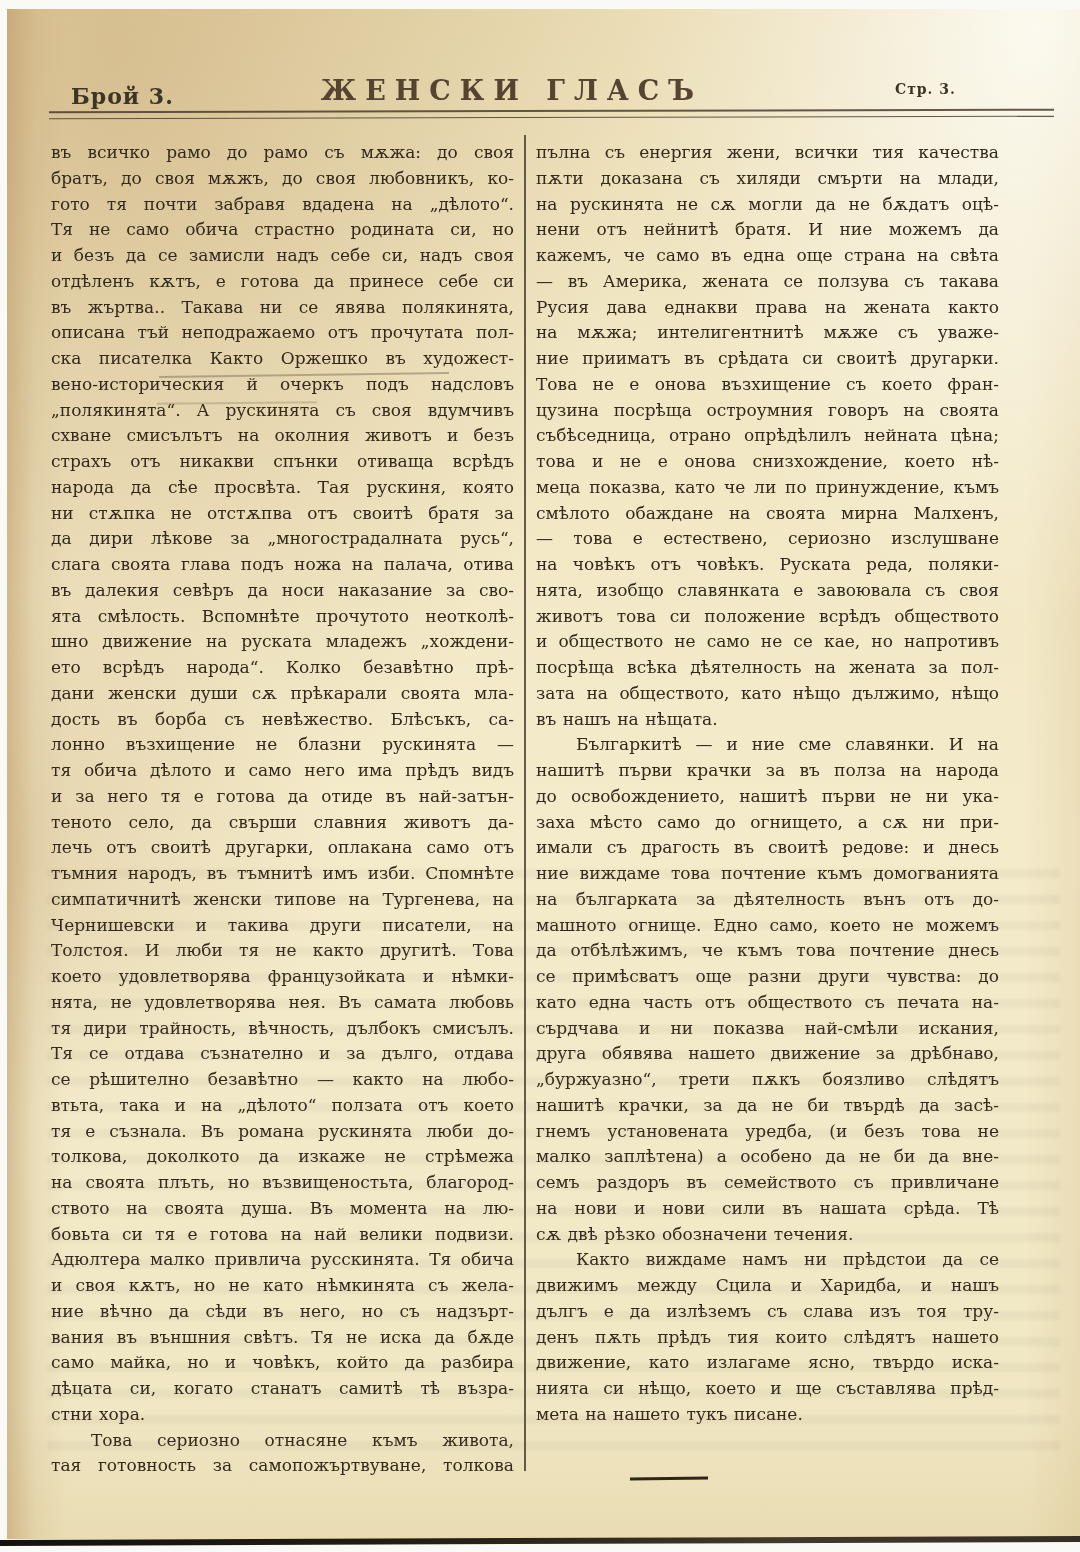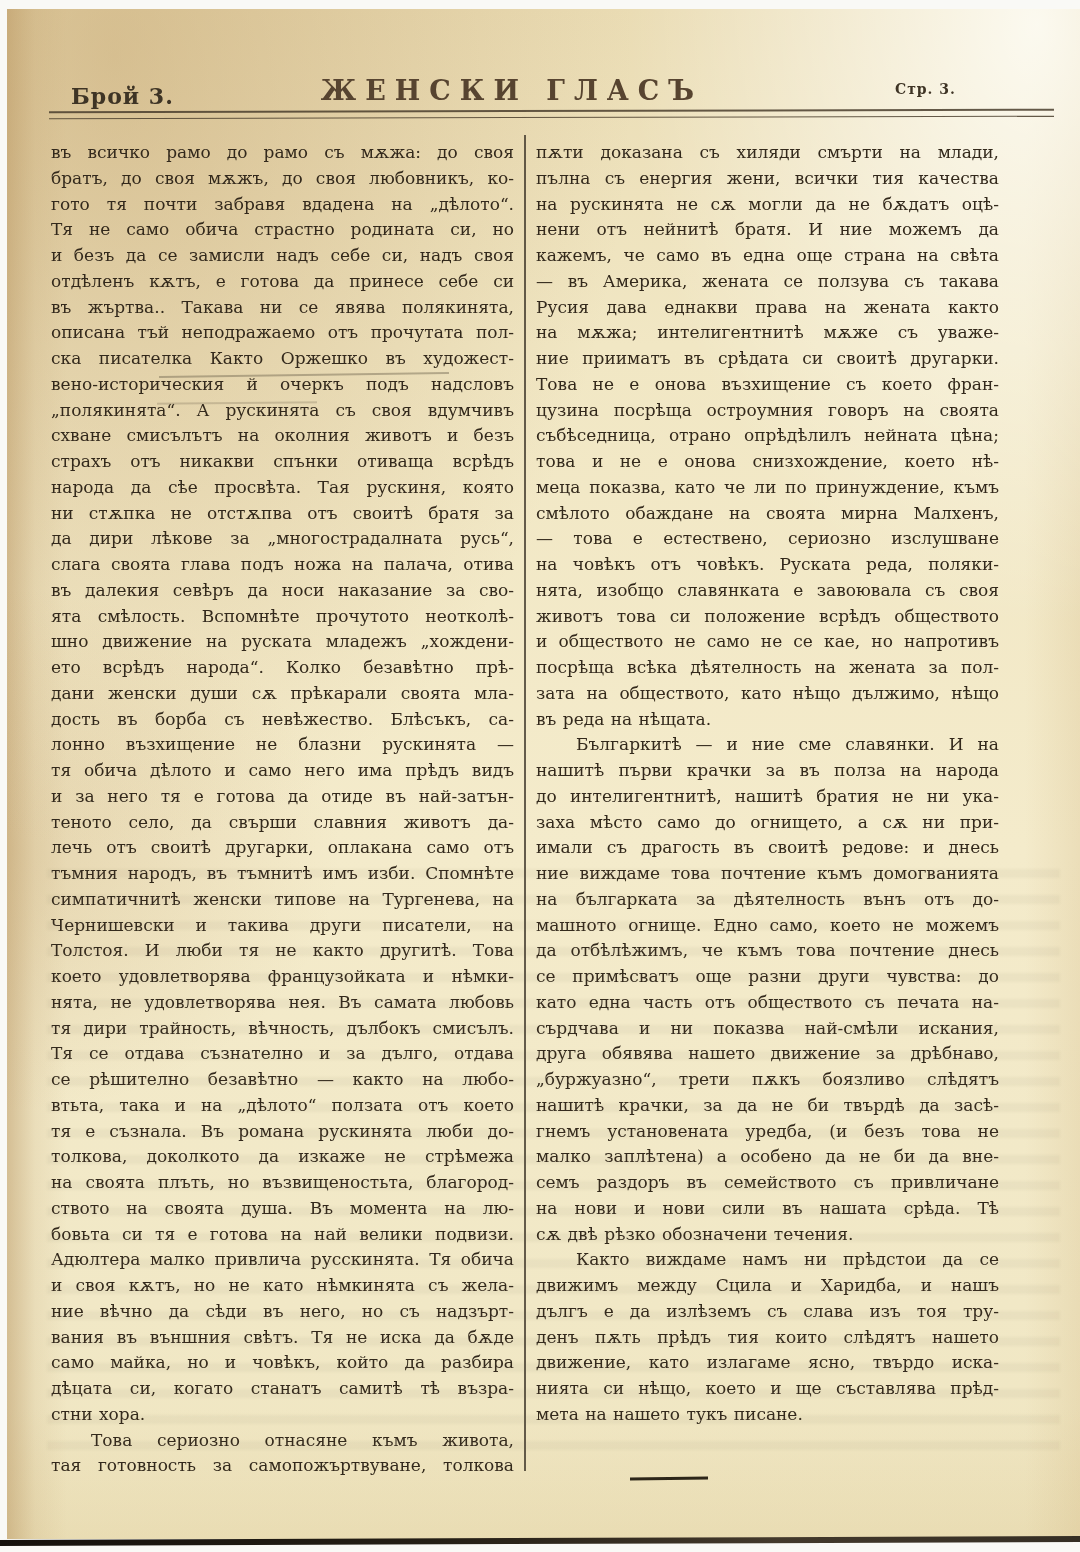--- a/index.html
+++ b/index.html
@@ -114,46 +114,46 @@
         <div class="line">и своя кѫтъ, но не като нѣмкинята съ жела-</div>
         <div class="line">ние вѣчно да сѣди въ него, но съ надзърт-</div>
         <div class="line">вания въ външния свѣтъ. Тя не иска да бѫде</div>
         <div class="line">само майка, но и човѣкъ, който да разбира</div>
         <div class="line">дѣцата си, когато станатъ самитѣ тѣ възра-</div>
         <div class="line para-end">стни хора.</div>
         <div class="line indent">Това сериозно отнасяне къмъ живота,</div>
         <div class="line">тая готовность за самопожъртвуване, толкова</div>
       </div>
     <div class="col col-right">
+        <div class="line">пълна съ енергия жени, всички тия качества</div>
         <div class="line">пѫти доказана съ хиляди смърти на млади,</div>
-        <div class="line">пълна съ енергия жени, всички тия качества</div>
         <div class="line">на рускинята не сѫ могли да не бѫдатъ оцѣ-</div>
         <div class="line">нени отъ нейнитѣ братя. И ние можемъ да</div>
         <div class="line">кажемъ, че само въ една още страна на свѣта</div>
         <div class="line">— въ Америка, жената се ползува съ такава</div>
         <div class="line">Русия дава еднакви права на жената както</div>
         <div class="line">на мѫжа; интелигентнитѣ мѫже съ уваже-</div>
         <div class="line">ние прииматъ въ срѣдата си своитѣ другарки.</div>
         <div class="line">Това не е онова възхищение съ което фран-</div>
         <div class="line">цузина посрѣща остроумния говоръ на своята</div>
         <div class="line">събѣседница, отрано опрѣдѣлилъ нейната цѣна;</div>
         <div class="line">това и не е онова снизхождение, което нѣ-</div>
         <div class="line">меца показва, като че ли по принуждение, къмъ</div>
         <div class="line">смѣлото обаждане на своята мирна Малхенъ,</div>
         <div class="line">— това е естествено, сериозно изслушване</div>
         <div class="line">на човѣкъ отъ човѣкъ. Руската реда, поляки-</div>
         <div class="line">нята, изобщо славянката е завоювала съ своя</div>
         <div class="line">животъ това си положение всрѣдъ обществото</div>
         <div class="line">и обществото не само не се кае, но напротивъ</div>
         <div class="line">посрѣща всѣка дѣятелность на жената за пол-</div>
         <div class="line">зата на обществото, като нѣщо дължимо, нѣщо</div>
-        <div class="line para-end">въ реда на нѣщата.</div>
+        <div class="line para-end">въ нашъ на нѣщата.</div>
         <div class="line indent">Българкитѣ — и ние сме славянки. И на</div>
         <div class="line">нашитѣ първи крачки за въ полза на народа</div>
-        <div class="line">до интелигентнитѣ, нашитѣ братия не ни ука-</div>
+        <div class="line">до освобождението, нашитѣ първи не ни ука-</div>
         <div class="line">заха мѣсто само до огнището, а сѫ ни при-</div>
         <div class="line">имали съ драгость въ своитѣ редове: и днесь</div>
         <div class="line">ние виждаме това почтение къмъ домогванията</div>
         <div class="line">на българката за дѣятелность вънъ отъ до-</div>
         <div class="line">машното огнище. Едно само, което не можемъ</div>
         <div class="line">да отбѣлѣжимъ, че къмъ това почтение днесь</div>
         <div class="line">се примѣсватъ още разни други чувства: до</div>
         <div class="line">като една часть отъ обществото съ печата на-</div>
         <div class="line">сърдчава и ни показва най-смѣли искания,</div>
         <div class="line">друга обявява нашето движение за дрѣбнаво,</div>

